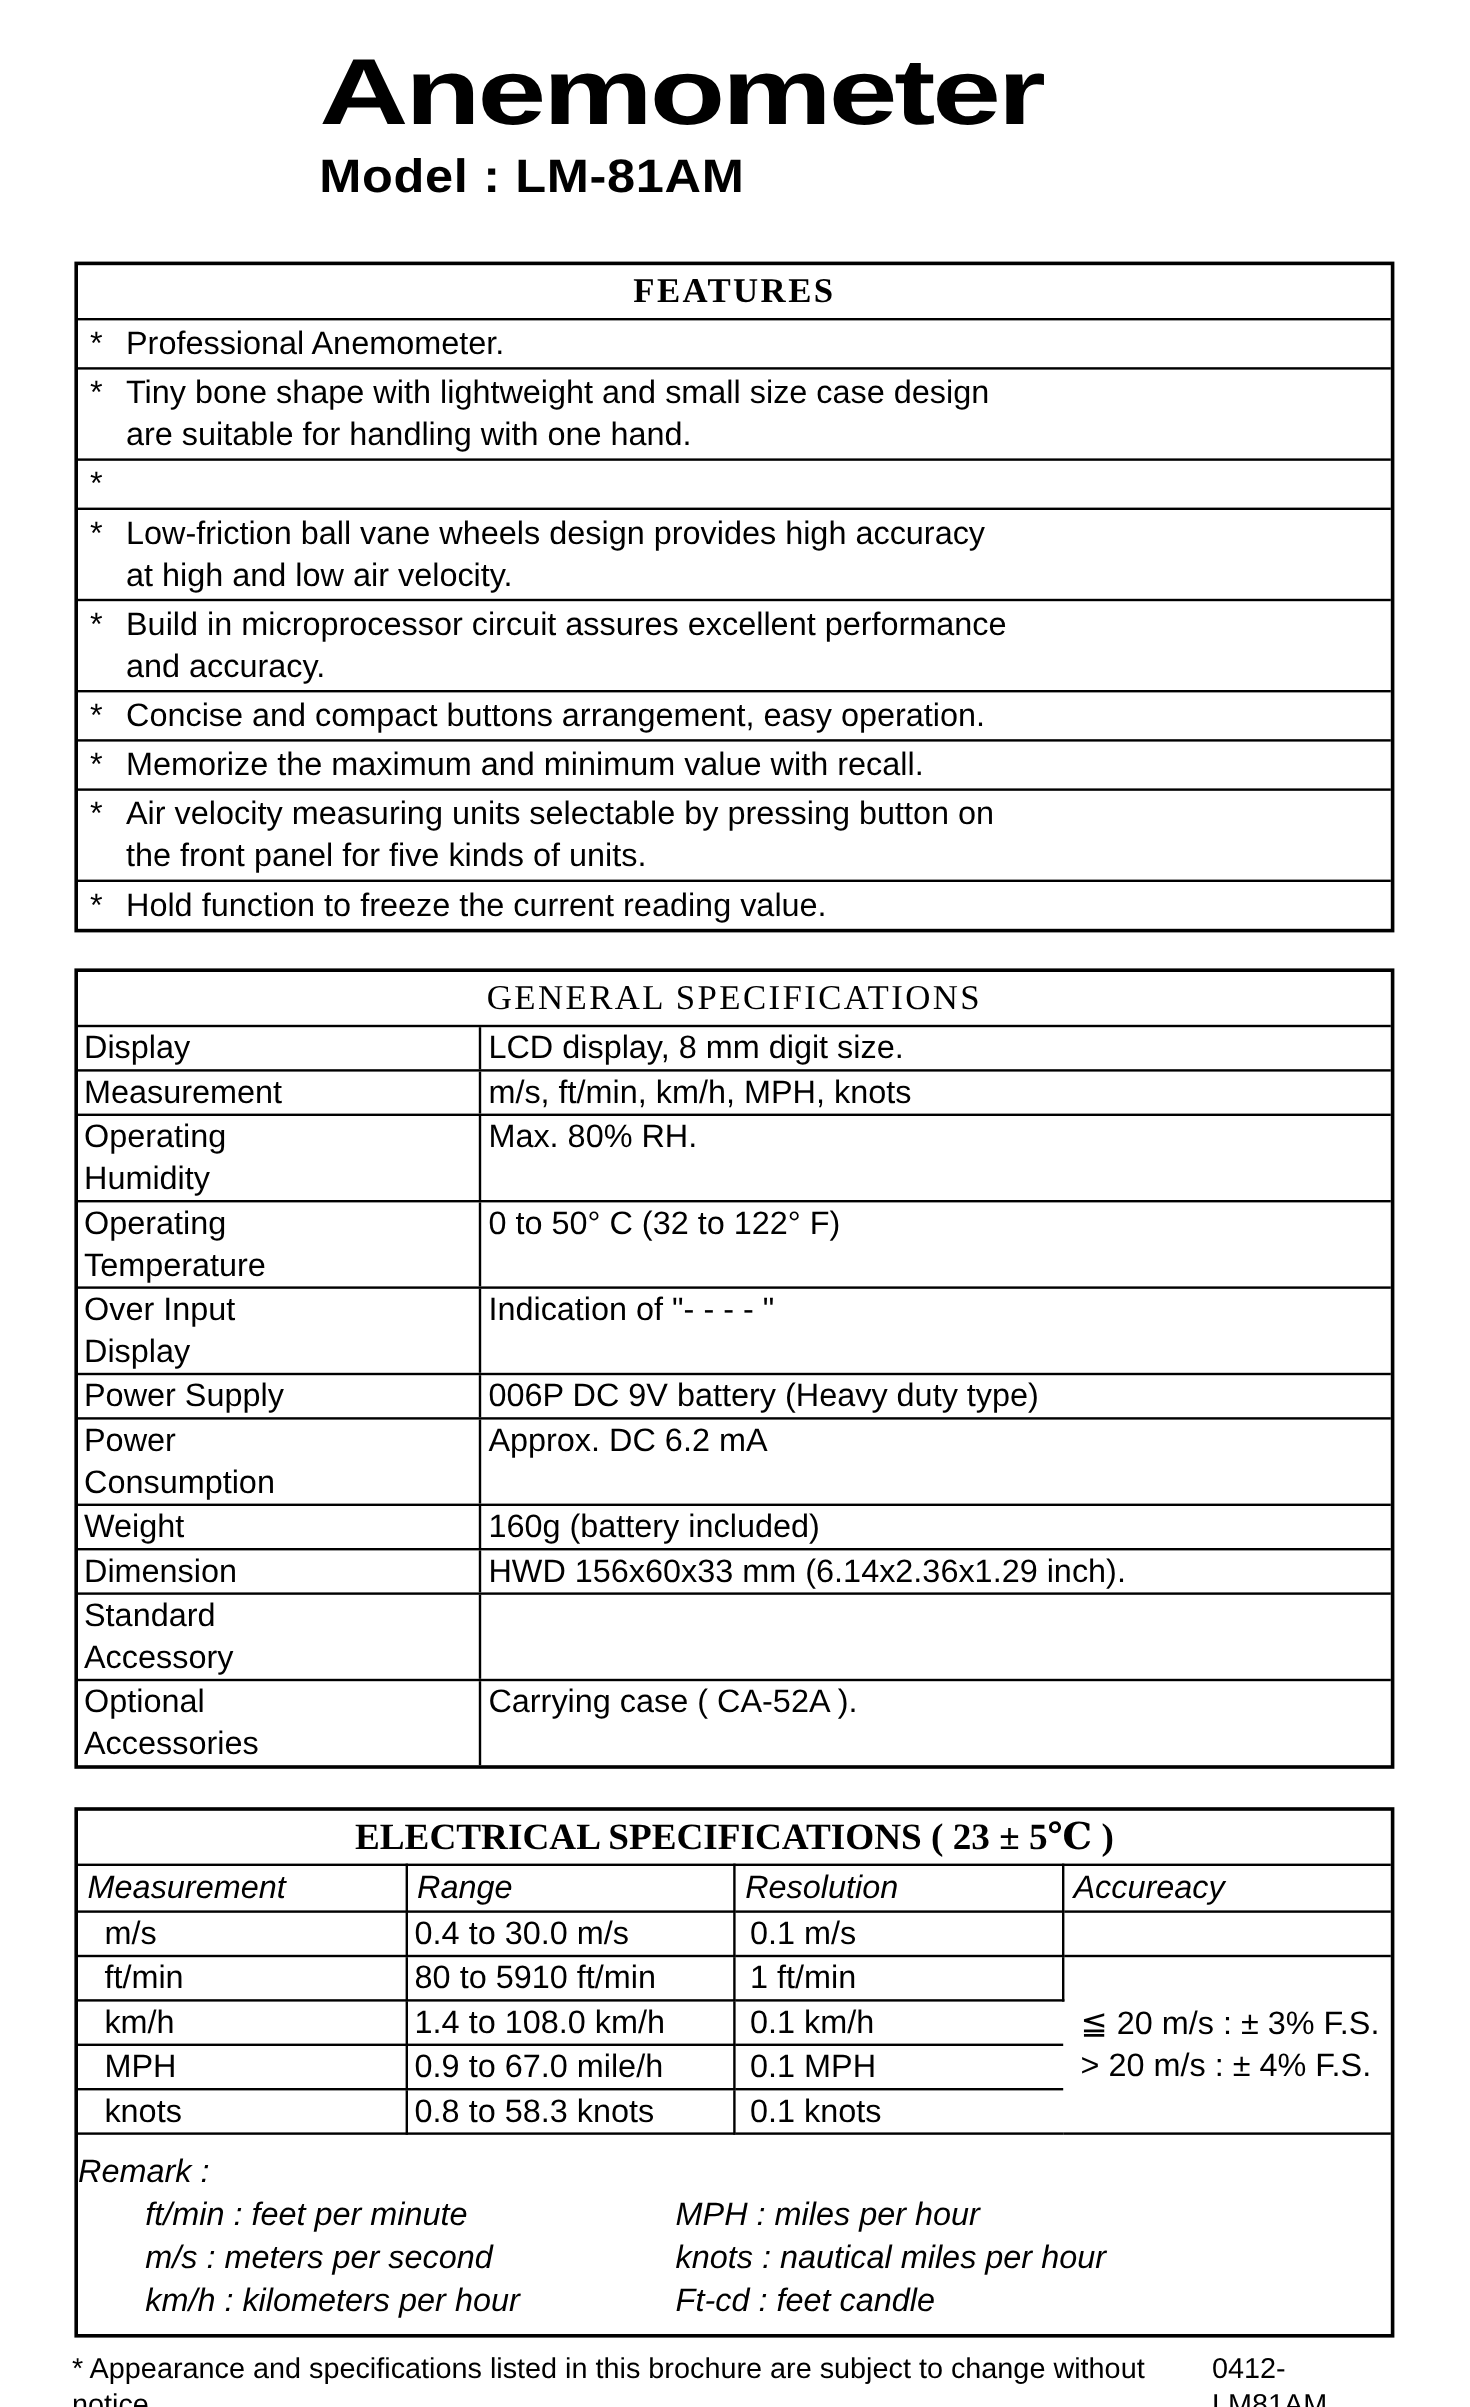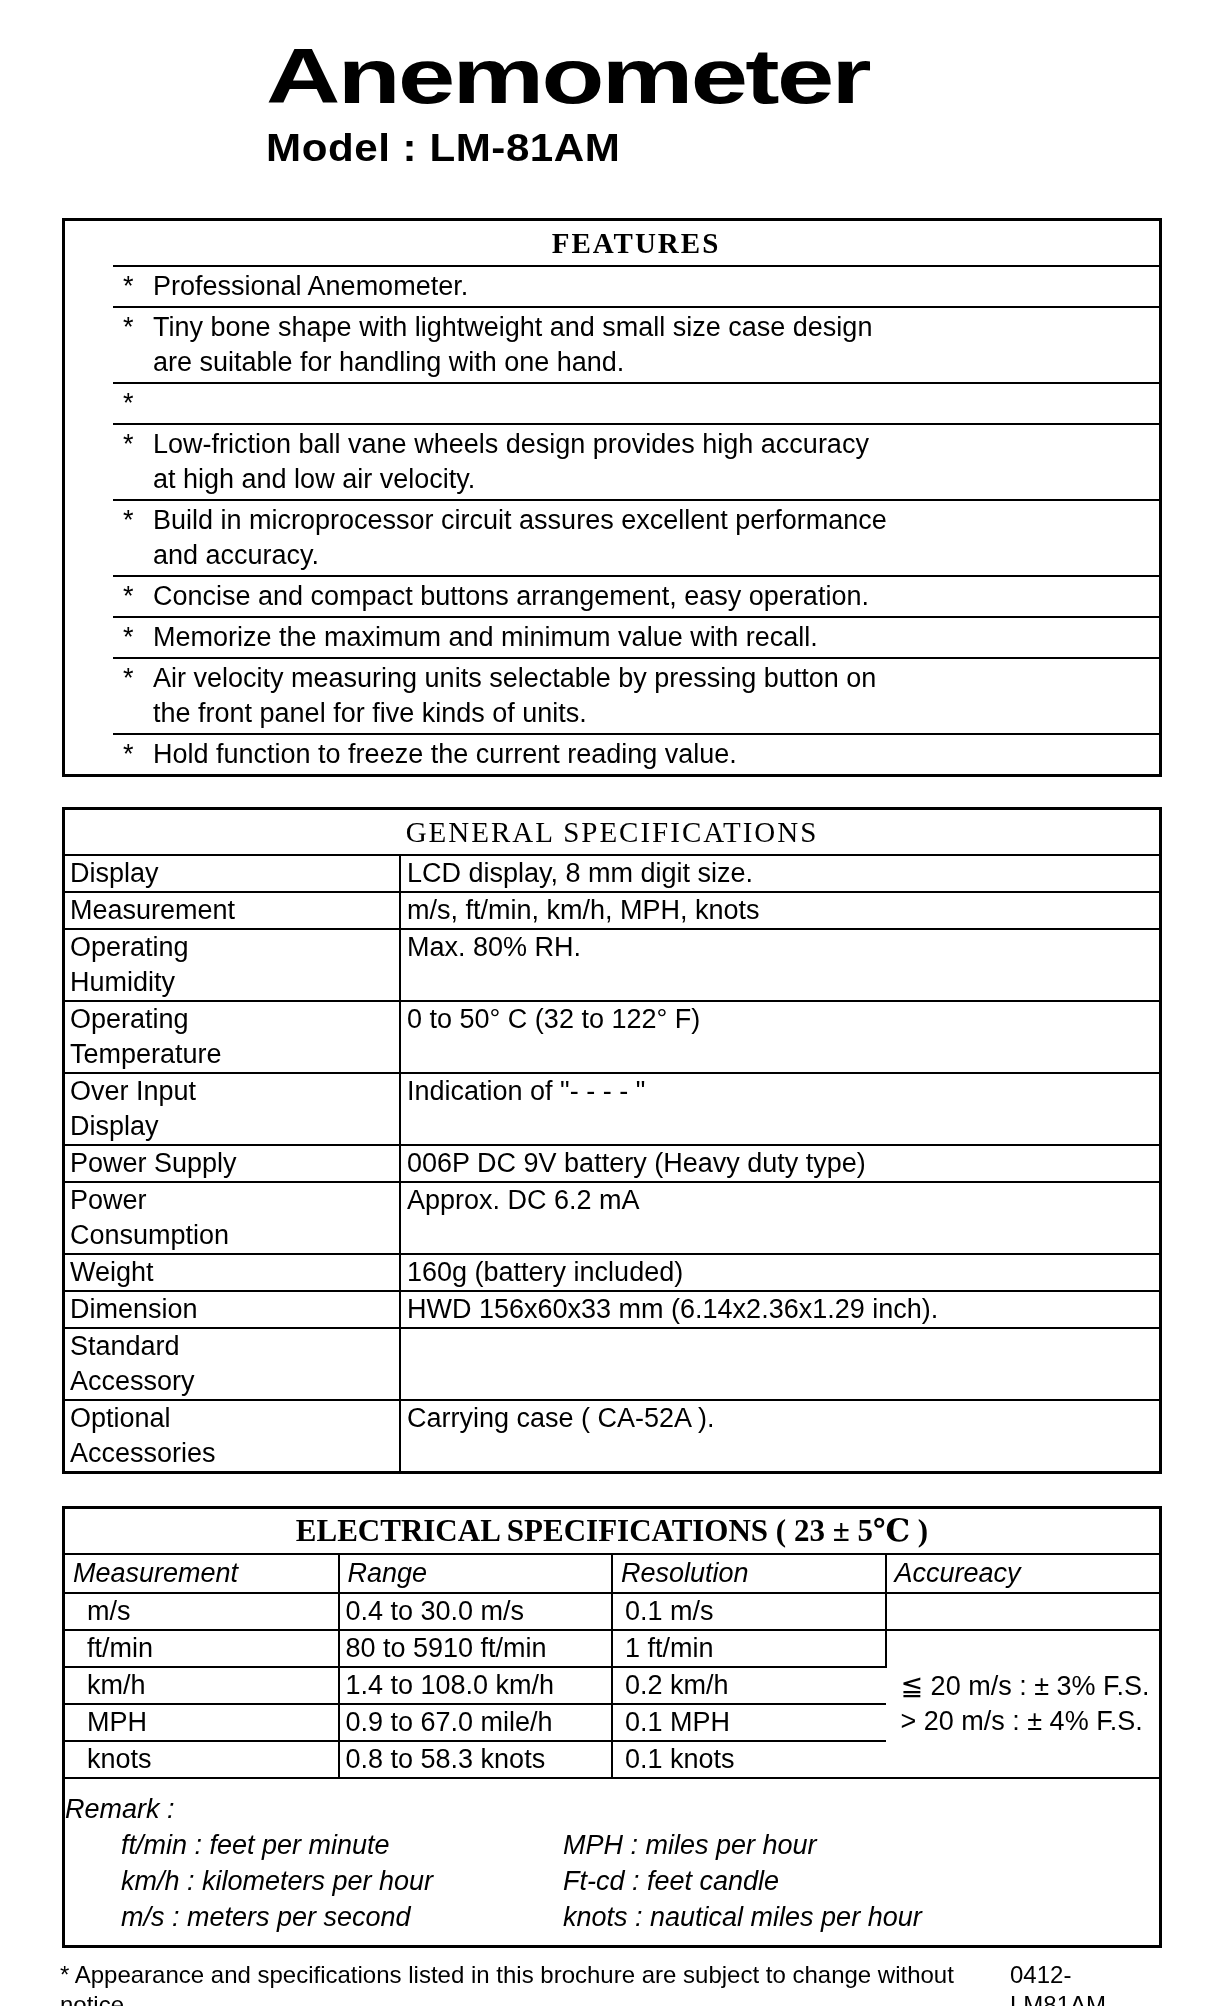--- a/index.html
+++ b/index.html
@@ -25,21 +25,21 @@
   
   .box{width:1100px;margin-left:62px;border:3px solid #000;box-sizing:border-box;}
   .tbl-title{
     text-align:center;font-family:"Liberation Serif","DejaVu Serif",serif;
     font-size:29px;line-height:40px;padding:2px 0;border-bottom:2px solid #000;
   }
   .bold{font-weight:bold;}
   .ls{letter-spacing:2px;}
 
   
-  .features{margin-top:48px;padding-left:48px;}
+  .features{margin-top:48px;}
   .frow{display:flex;padding:2px 0;font-size:27px;line-height:35px;}
   .frow + .frow{border-top:2px solid #000;}
   .fbullet{width:30px;flex:none;padding-left:10px;font-size:27px;}
   .ftext{white-space:pre-line;flex:1;}
 
   
   .general{margin-top:30px;}
   .grow{display:flex;font-size:27px;line-height:35px;}
   .grow + .grow{border-top:2px solid #000;}
   .glabel{
@@ -211,21 +211,21 @@
         <td class="rcell">80 to 5910 ft/min</td>
         <td class="scell">1 ft/min</td>
         <td class="acell" rowspan="4">
           <div>≦ 20 m/s : ± 3% F.S.</div>
           <div>&gt; 20 m/s : ± 4% F.S.</div>
         </td>
       </tr>
       <tr>
         <td class="mcell">km/h</td>
         <td class="rcell">1.4 to 108.0 km/h</td>
-        <td class="scell">0.2 km/h</td>
+        <td class="scell">0.1 km/h</td>
       </tr>
       <tr>
         <td class="mcell">MPH</td>
         <td class="rcell">0.9 to 67.0 mile/h</td>
         <td class="scell">0.1 MPH</td>
       </tr>
       <tr>
         <td class="mcell">knots</td>
         <td class="rcell">0.8 to 58.3 knots</td>
         <td class="scell">0.1 knots</td>
@@ -233,27 +233,27 @@
     </tbody>
       </table>
 
     <div class="remark">
       <div class="remark-title">Remark :</div>
       <div class="remark-row">
         <div class="remark-left">ft/min :  feet per minute</div>
         <div class="remark-right">MPH : miles per hour</div>
       </div>
       <div class="remark-row">
+        <div class="remark-left">m/s :  meters per second</div>
+        <div class="remark-right">knots : nautical miles per hour</div>
+      </div>
+      <div class="remark-row">
         <div class="remark-left">km/h :  kilometers per hour</div>
         <div class="remark-right">Ft-cd : feet candle</div>
       </div>
-      <div class="remark-row">
-        <div class="remark-left">m/s :  meters per second</div>
-        <div class="remark-right">knots : nautical miles per hour</div>
-      </div>
     </div>
   </div>
 
   <div class="footer">
     <span>* Appearance and specifications listed in this brochure are subject to change without notice.</span>
     <span>0412-LM81AM</span>
   </div>
 
 </div>
 

